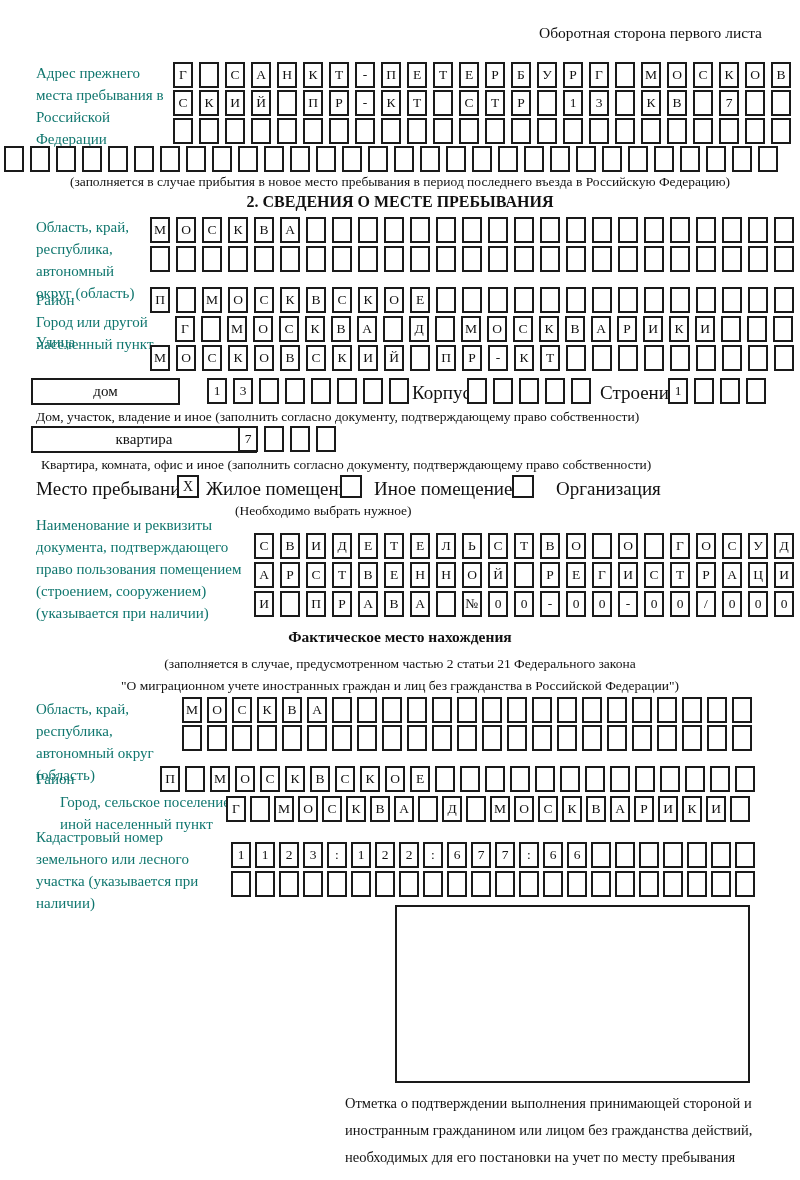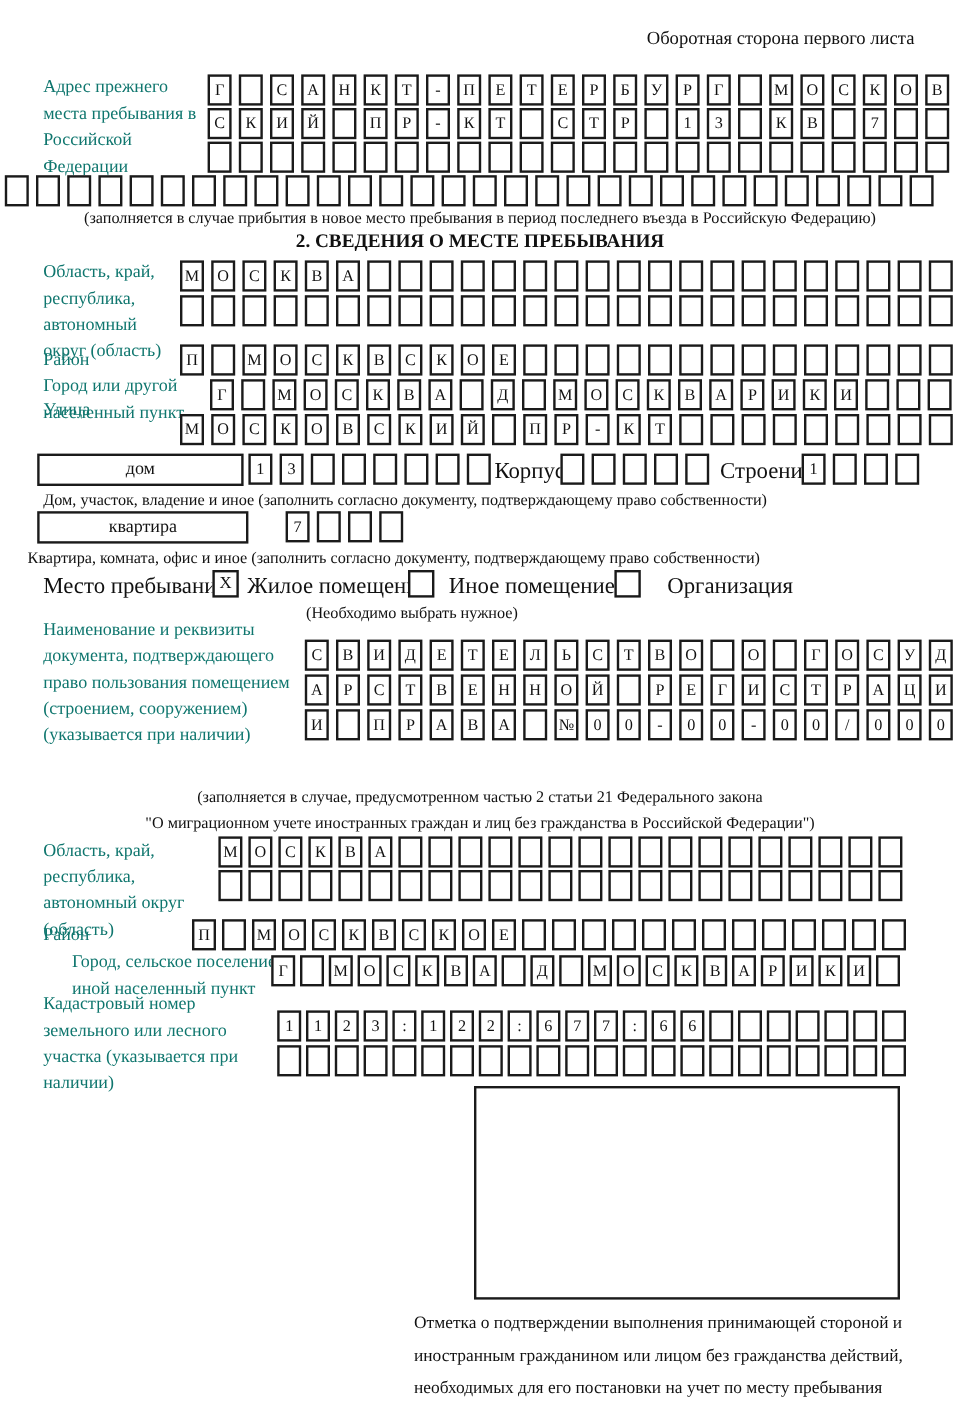--- a/index.html
+++ b/index.html
@@ -290,21 +290,21 @@
       <div class="c"></div>
       <div class="c"></div>
       <div class="c"></div>
       <div class="c"></div>
       <div class="c"></div>
       <div class="c"></div>
       <div class="c"></div>
       <div class="c"></div>
     </div>
 
-  <div class="wbox" style="left:31px;top:378px;width:172px;">дом</div>
+  <div class="wbox" style="left:31px;top:378px;width:149px;">дом</div>
   <div class="cellrow" style="left:207px;top:378px">
       <div class="c">1</div>
       <div class="c">3</div>
       <div class="c"></div>
       <div class="c"></div>
       <div class="c"></div>
       <div class="c"></div>
       <div class="c"></div>
       <div class="c"></div>
     </div>
@@ -318,37 +318,37 @@
     </div>
   <div class="inline-lbl" style="left:600px;top:382px;">Строение</div>
   <div class="cellrow" style="left:668px;top:378px">
       <div class="c">1</div>
       <div class="c"></div>
       <div class="c"></div>
       <div class="c"></div>
     </div>
   <div class="cap" style="left:36px;top:409px;">Дом, участок, владение и иное (заполнить согласно документу, подтверждающему право собственности)</div>
 
-  <div class="wbox" style="left:31px;top:426px;width:176px;">квартира</div>
+  <div class="wbox" style="left:31px;top:426px;width:226px;">квартира</div>
   <div class="cellrow" style="left:238px;top:426px">
       <div class="c">7</div>
       <div class="c"></div>
       <div class="c"></div>
       <div class="c"></div>
     </div>
-  <div class="cap" style="left:23px;top:457px;text-align:center;">Квартира, комната, офис и иное (заполнить согласно документу, подтверждающему право собственности)</div>
+  <div class="cap" style="left:41px;top:457px;text-align:center;">Квартира, комната, офис и иное (заполнить согласно документу, подтверждающему право собственности)</div>
 
   <div class="inline-lbl" style="left:36px;top:478px;">Место пребывания:</div>
   <div class="cb" style="left:177px;top:475px;">X</div>
   <div class="inline-lbl" style="left:206px;top:478px;">Жилое помещение</div>
   <div class="cb" style="left:340px;top:475px;"></div>
   <div class="inline-lbl" style="left:374px;top:478px;">Иное помещение</div>
   <div class="cb" style="left:512px;top:475px;"></div>
   <div class="inline-lbl" style="left:556px;top:478px;">Организация</div>
-  <div class="cap" style="left:255px;top:503px;">(Необходимо выбрать нужное)</div>
+  <div class="cap" style="left:235px;top:503px;">(Необходимо выбрать нужное)</div>
 
   <div class="lbl" style="left:36px;top:514px;width:215px;">Наименование и реквизиты документа, подтверждающего право пользования помещением (строением, сооружением) (указывается при наличии)</div>
   <div class="cellrow" style="left:254px;top:533px">
       <div class="c">С</div>
       <div class="c">В</div>
       <div class="c">И</div>
       <div class="c">Д</div>
       <div class="c">Е</div>
       <div class="c">Т</div>
       <div class="c">Е</div>
@@ -407,20 +407,21 @@
       <div class="c">0</div>
       <div class="c">-</div>
       <div class="c">0</div>
       <div class="c">0</div>
       <div class="c">/</div>
       <div class="c">0</div>
       <div class="c">0</div>
       <div class="c">0</div>
     </div>
 
+  <div class="title center" style="top:628px;font-size:15.5px;">Фактическое место нахождения</div>
   <div class="cap center" style="top:656px;">(заполняется в случае, предусмотренном частью 2 статьи 21 Федерального закона</div>
   <div class="cap center" style="top:678px;">"О миграционном учете иностранных граждан и лиц без гражданства в Российской Федерации")</div>
 
   <div class="lbl" style="left:36px;top:698px;width:132px;">Область, край, республика, автономный округ (область)</div>
   <div class="cellrow g5" style="left:182px;top:697px">
       <div class="c">М</div>
       <div class="c">О</div>
       <div class="c">С</div>
       <div class="c">К</div>
       <div class="c">В</div>

